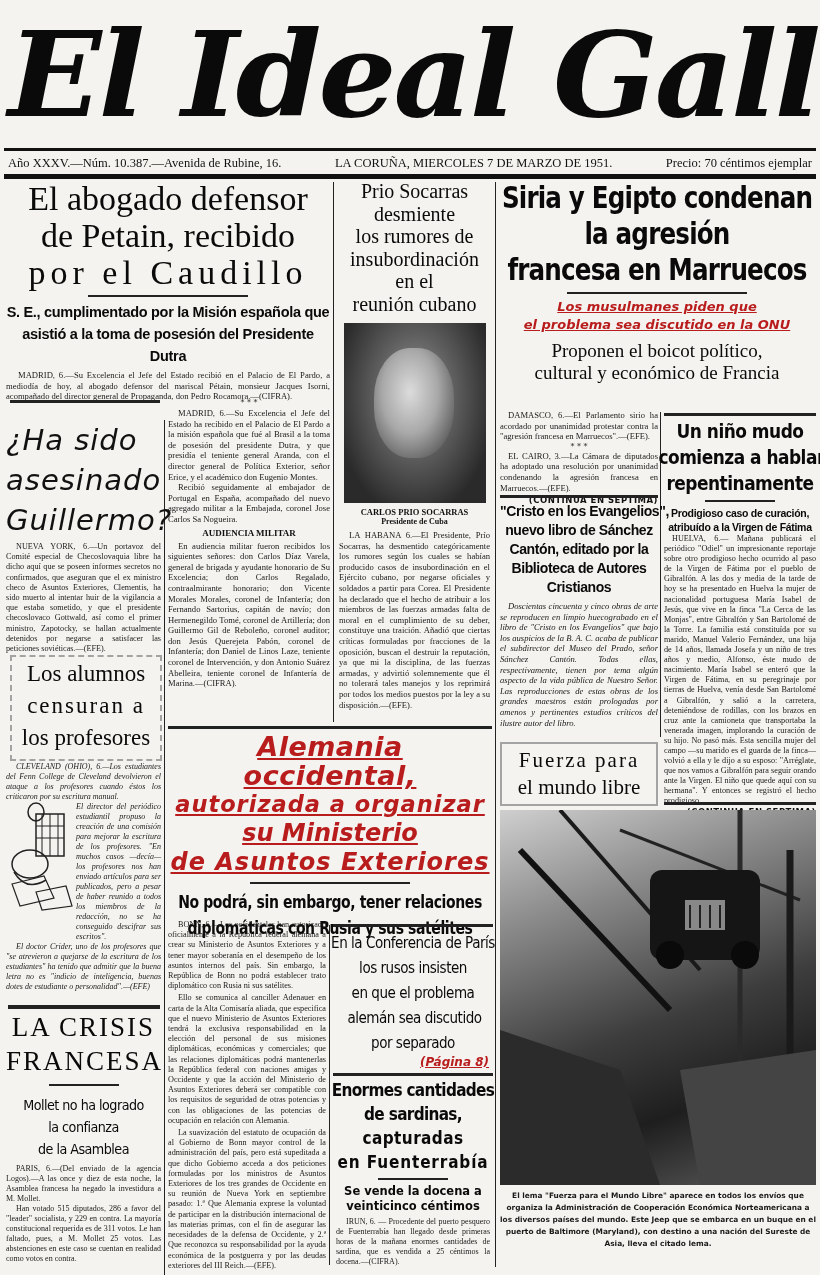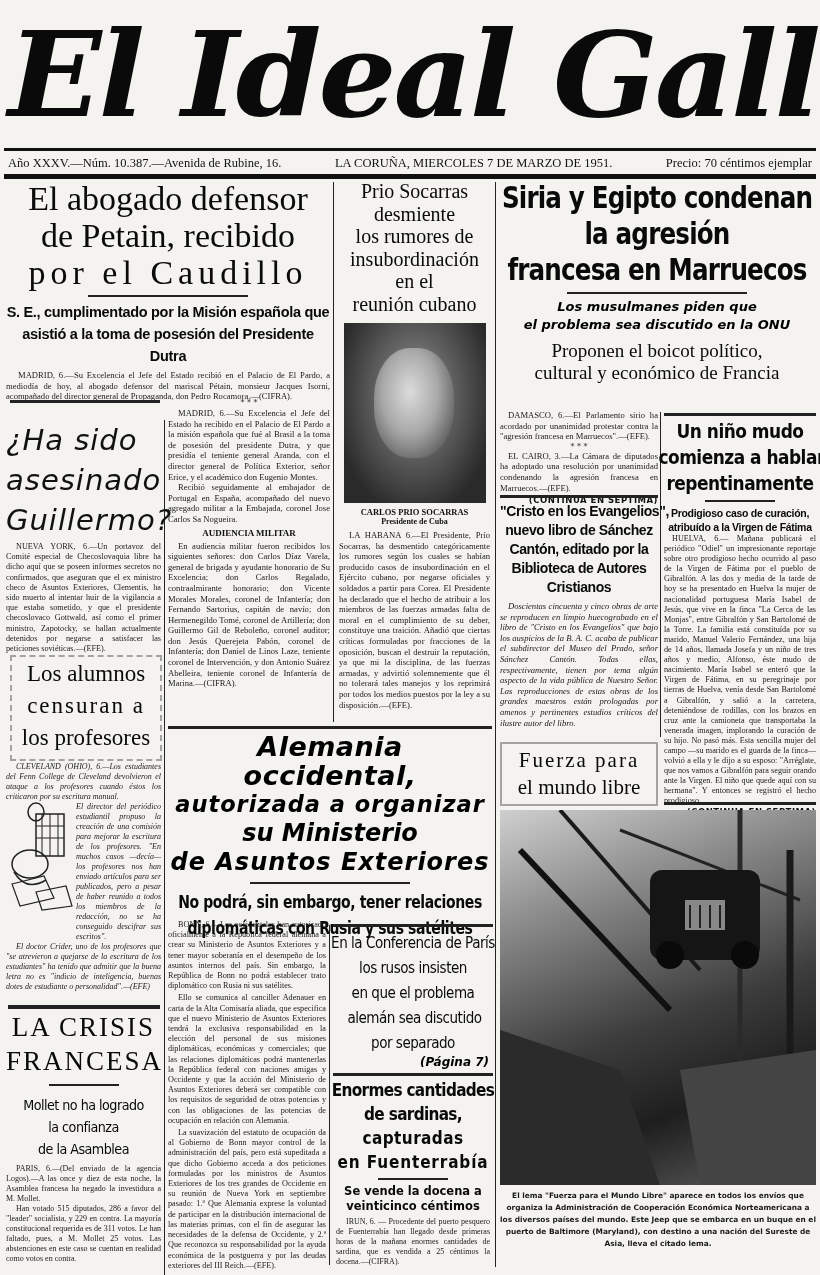--- a/index.html
+++ b/index.html
@@ -6,21 +6,21 @@
   body{width:820px;height:1275px;background:#f4f3ef;color:#111;overflow:hidden;position:relative;font-family:"DejaVu Serif",serif;}
   .abs{position:absolute;}
   .masthead{left:0;top:0;width:820px;height:150px;}
   .masthead-title{position:absolute;left:8px;top:5px;font-family:"DejaVu Serif",serif;font-style:italic;font-weight:bold;font-size:118px;letter-spacing:-3px;line-height:140px;color:#0a0a0a;white-space:nowrap;transform:scaleX(1.04);transform-origin:left;}
   .rule-thick{position:absolute;left:4px;width:812px;height:3px;background:#111;}
   .dateline{position:absolute;left:8px;top:154px;width:804px;height:18px;font-family:"Liberation Serif",serif;font-size:12.5px;display:flex;justify-content:space-between;align-items:center;}
   .vrule{position:absolute;width:1px;background:#222;}
   .hrule{position:absolute;height:2px;background:#222;}
   .hdl-serif{font-family:"Liberation Serif",serif;text-align:center;color:#0a0a0a;}
   .hdl-cond{font-family:"Liberation Sans",sans-serif;font-weight:bold;text-align:center;transform-origin:center;color:#0a0a0a;}
-  .hdl-italic-bold{font-family:"DejaVu Sans",sans-serif;font-weight:bold;font-style:italic;text-align:center;color:#000000;}
+  .hdl-italic-bold{font-family:"DejaVu Sans",sans-serif;font-weight:bold;font-style:italic;text-align:center;color:#b91c1c;text-decoration:underline;}
   .body-text{font-family:"Liberation Serif",serif;font-size:8.6px;line-height:10.6px;text-align:justify;color:#1a1a1a;}
   .body-italic{font-style:italic;}
   .continua{font-family:"DejaVu Sans",sans-serif;font-weight:bold;font-size:8.5px;letter-spacing:0.5px;text-align:right;}
   .short-rule{height:2px;background:#222;margin:4px auto;}
   .photo{background:radial-gradient(ellipse at 50% 40%, #9a9a9a 0%, #5e5e5e 40%, #2a2a2a 80%);}
   .photo-face{position:absolute;border-radius:45%;background:radial-gradient(ellipse at 45% 40%, #dcdcdc 0%, #a8a8a8 45%, #555 85%);}
   .jeep-photo{background:linear-gradient(160deg,#cfcfcf 0%,#8a8a8a 25%,#3d3d3d 55%,#1e1e1e 75%,#606060 100%);overflow:hidden;}
   .boxed{border:2px solid #a3a3a3;}
 </style>
 </head>
@@ -210,21 +210,21 @@
 
 <div class="hrule" style="left:333px;top:924px;width:160px;height:3px"></div>
 <div class="abs" style="left:333px;top:930px;width:160px">
   <div class="hdl-cond" style="font-weight:normal;font-family:'DejaVu Sans',sans-serif;font-size:16.5px;line-height:25px;letter-spacing:-0.6px;transform:scaleX(0.82);white-space:nowrap">
     <div style="margin:0 -30px">En la Conferencia de París</div>
     <div>los rusos insisten</div>
     <div>en que el problema</div>
     <div>alemán sea discutido</div>
     <div>por separado</div>
   </div>
-  <div class="hdl-italic-bold" style="text-align:right;font-size:12px;padding-right:4px">(Página 7)</div>
+  <div class="hdl-italic-bold" style="text-align:right;font-size:12px;padding-right:4px">(Página 8)</div>
 </div>
 <div class="hrule" style="left:333px;top:1073px;width:160px;height:3px"></div>
 
 <div class="abs" style="left:333px;top:1078px;width:160px">
   <div class="hdl-cond" style="font-family:'DejaVu Sans',sans-serif;font-size:18px;line-height:24px;letter-spacing:-0.8px;transform:scaleX(0.85);white-space:nowrap">
     <div style="margin:0 -20px">Enormes cantidades</div>
     <div>de sardinas,</div>
     <div style="letter-spacing:0.5px">capturadas</div>
     <div style="letter-spacing:1px;margin:0 -20px">en Fuenterrabía</div>
   </div>

